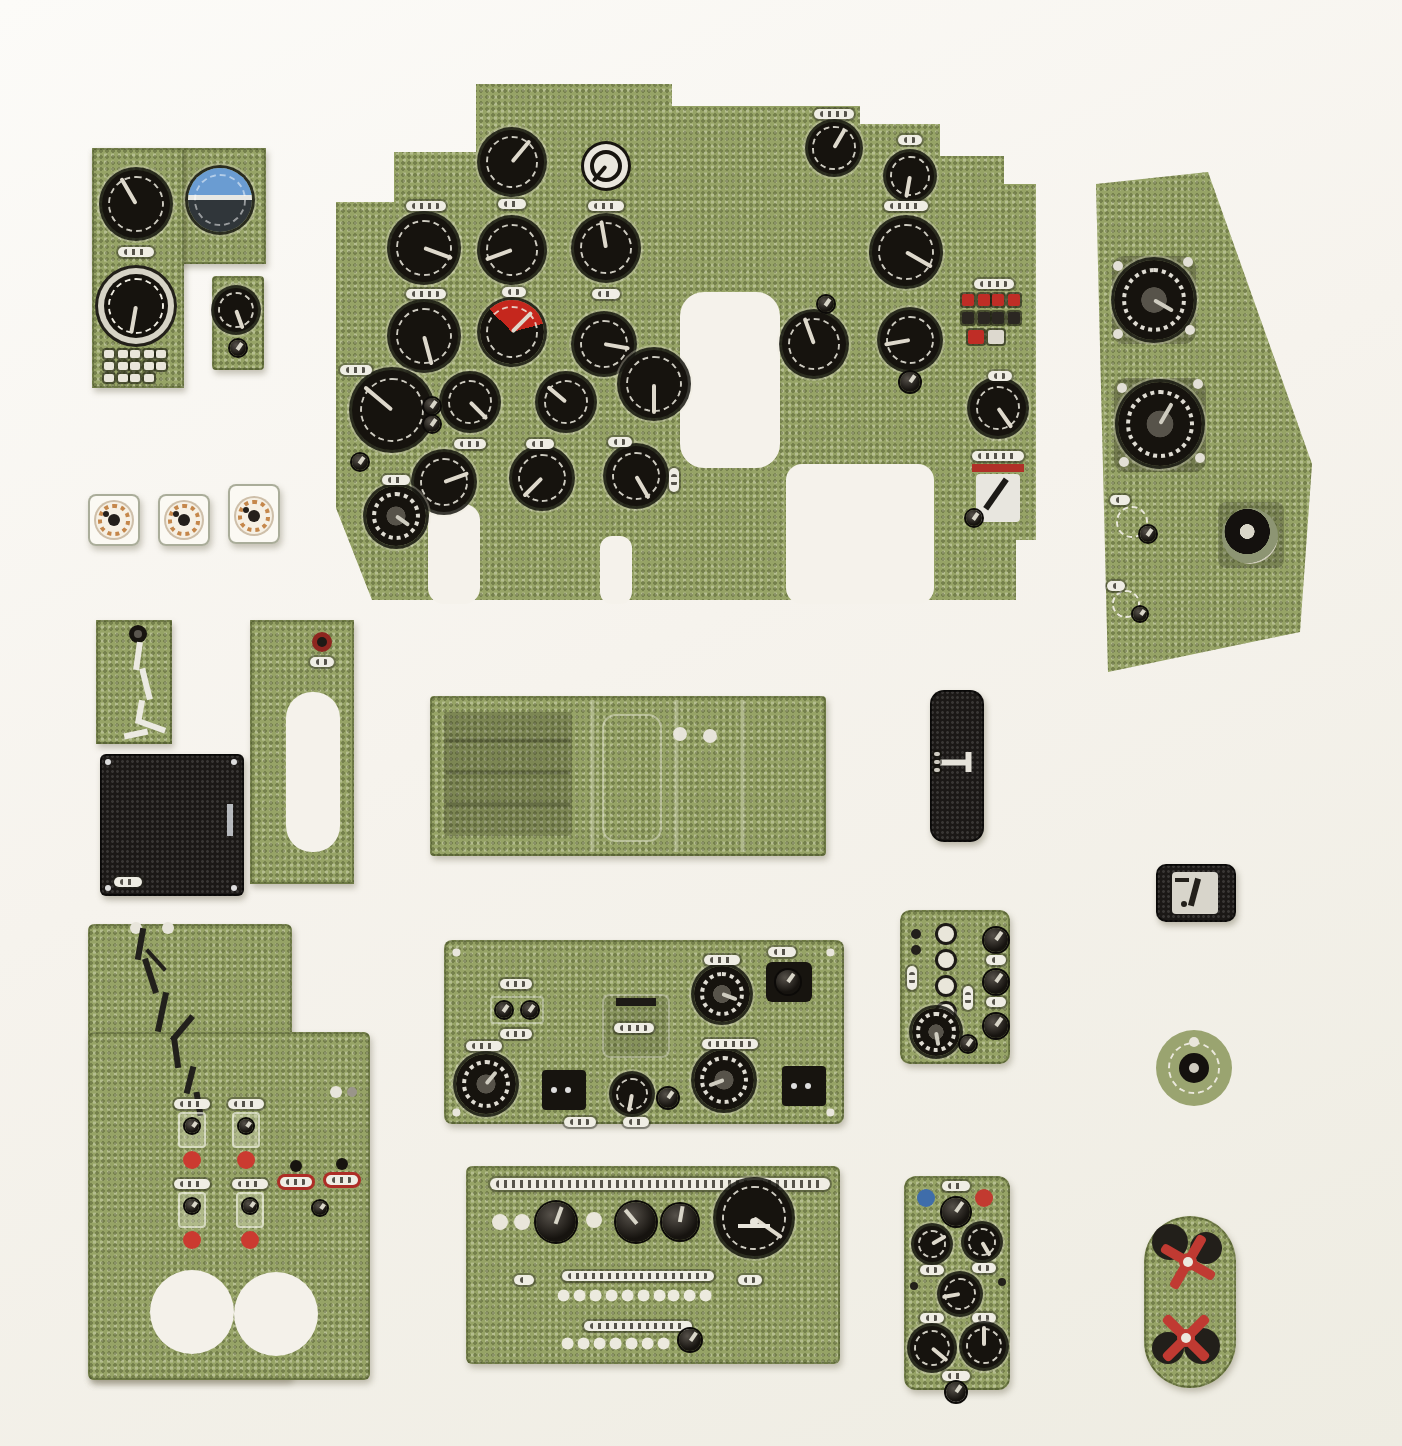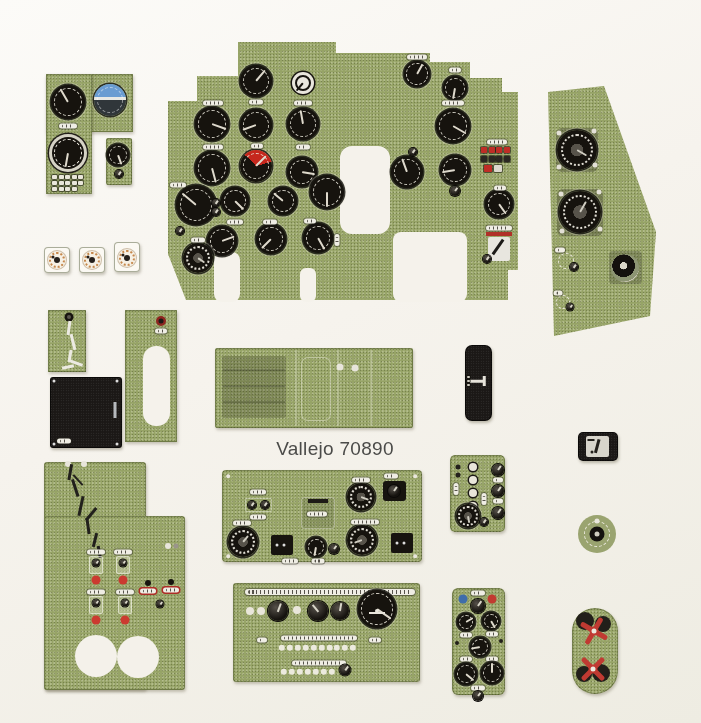--- a/index.html
+++ b/index.html
@@ -409,14 +409,13 @@
       <div class="i-dot" style="left: 601px; top: 673px; width: 18px; height: 18px; transform: translate(-50%, -50%); background: rgb(34, 31, 26);"></div>
       <div class="i-bar" style="left: 594px; top: 631px; width: 30px; height: 5px; transform: translate(-50%, -50%) rotate(30deg); background: rgb(192, 58, 50); border-radius: 2px;"></div>
       <div class="i-bar" style="left: 594px; top: 631px; width: 30px; height: 5px; transform: translate(-50%, -50%) rotate(-60deg); background: rgb(192, 58, 50); border-radius: 2px;"></div>
       <div class="i-dot" style="left: 594px; top: 631px; width: 9px; height: 9px; transform: translate(-50%, -50%); background: rgb(192, 58, 50);"></div>
       <div class="i-dot" style="left: 594px; top: 631px; width: 5px; height: 5px; transform: translate(-50%, -50%); background: rgb(236, 233, 223);"></div>
       <div class="i-bar" style="left: 593px; top: 669px; width: 30px; height: 5px; transform: translate(-50%, -50%) rotate(45deg); background: rgb(192, 58, 50); border-radius: 2px;"></div>
       <div class="i-bar" style="left: 593px; top: 669px; width: 30px; height: 5px; transform: translate(-50%, -50%) rotate(-45deg); background: rgb(192, 58, 50); border-radius: 2px;"></div>
       <div class="i-dot" style="left: 593px; top: 669px; width: 9px; height: 9px; transform: translate(-50%, -50%); background: rgb(192, 58, 50);"></div>
       <div class="i-dot" style="left: 593px; top: 669px; width: 5px; height: 5px; transform: translate(-50%, -50%); background: rgb(236, 233, 223);"></div>
     </div>
-    <div class="caption">Vallejo 70890</div>
 </div>
 
 </body></html>

